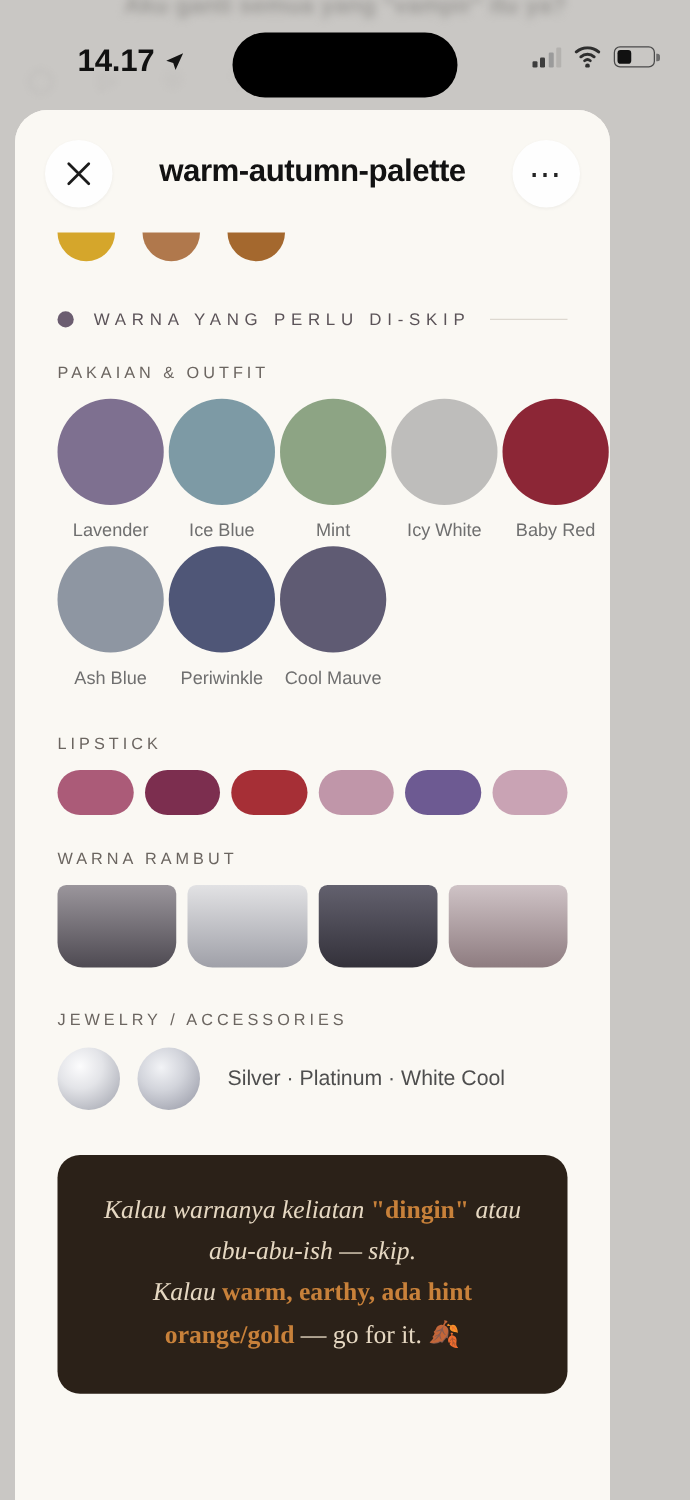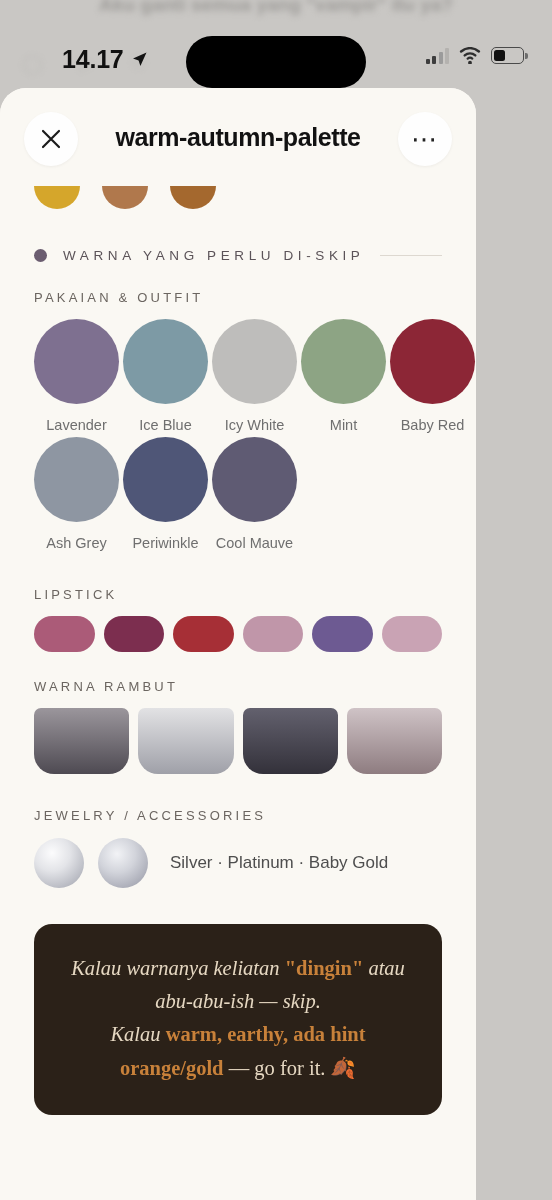--- a/index.html
+++ b/index.html
@@ -24,21 +24,21 @@
   }
   .bg-icons {
     position: absolute; top: 52px; left: 22px; width: 250px;
     display: flex; gap: 36px;
     filter: blur(3px); opacity: .45;
   }
   .bg-icons span { font-size: 19px; color: #a8a6a3; }
 
   
   .statusbar {
-    position: absolute; top: 14px; left: 0; width: 552px; height: 88px;
+    position: absolute; top: 4px; left: 0; width: 552px; height: 88px;
     z-index: 6;
   }
   .notch {
     position: absolute; top: 22px; left: 50%; transform: translateX(-50%);
     width: 180px; height: 52px; background: #000; border-radius: 26px;
   }
   .clock {
     position: absolute; top: 31px; left: 62px;
     font-size: 25px; font-weight: 700; color: #111;
     letter-spacing: -0.2px;
@@ -60,21 +60,21 @@
     border-radius: 5px; position: relative; padding: 2px;
   }
   .batt::after {
     content: ""; position: absolute; right: -4.5px; top: 5px;
     width: 2.5px; height: 6px; background: #6d6d6d; border-radius: 0 2px 2px 0;
   }
   .batt i { display: block; height: 100%; background: #111; border-radius: 2.5px; }
 
   
   .sheet {
-    position: absolute; top: 88px; left: 0;
+    position: absolute; top: 88px; left: 12px;
     width: 476px; height: 1112px;
     background: #faf8f3;
     border-radius: 26px 26px 0 0;
     overflow: hidden;
     z-index: 8;
   }
   .sheet-header {
     position: relative; height: 98px;
     background: #faf8f3;
     display: flex; align-items: center; justify-content: center;
@@ -246,34 +246,34 @@
     <div class="swatch-grid">
       <div class="swatch">
         <div class="dot" style="background:#7E7090"></div>
         <div class="lbl">Lavender</div>
       </div>
       <div class="swatch">
         <div class="dot" style="background:#7D9AA5"></div>
         <div class="lbl">Ice Blue</div>
       </div>
       <div class="swatch">
+        <div class="dot" style="background:#8DA484"></div>
+        <div class="lbl">Mint</div>
+      </div>
+      <div class="swatch">
         <div class="dot" style="background:#BEBDBB"></div>
         <div class="lbl">Icy White</div>
       </div>
       <div class="swatch">
-        <div class="dot" style="background:#8DA484"></div>
-        <div class="lbl">Mint</div>
-      </div>
-      <div class="swatch">
         <div class="dot" style="background:#8C2636"></div>
         <div class="lbl">Baby Red</div>
       </div>
       <div class="swatch">
         <div class="dot" style="background:#8E96A2"></div>
-        <div class="lbl">Ash Grey</div>
+        <div class="lbl">Ash Blue</div>
       </div>
       <div class="swatch">
         <div class="dot" style="background:#4F5677"></div>
         <div class="lbl">Periwinkle</div>
       </div>
       <div class="swatch">
         <div class="dot" style="background:#5F5B73"></div>
         <div class="lbl">Cool Mauve</div>
       </div>
     </div>
@@ -293,21 +293,21 @@
       <div class="hair" style="background:linear-gradient(#9B969C,#4E4A52)"></div>
       <div class="hair" style="background:linear-gradient(#E2E2E4,#9FA0A8)"></div>
       <div class="hair" style="background:linear-gradient(#63616E,#33313A)"></div>
       <div class="hair" style="background:linear-gradient(#CFC3C6,#8E7C80)"></div>
     </div>
 
     <div class="sub-head" style="margin-top:34px">JEWELRY / ACCESSORIES</div>
     <div class="jewel-row">
       <div class="sphere s1"></div>
       <div class="sphere s2"></div>
-      <div class="jewel-text">Silver · Platinum · Baby Gold</div>
+      <div class="jewel-text">Silver · Platinum · White Cool</div>
     </div>
 
     <div class="callout">
       <p>
         <span class="em">Kalau warnanya keliatan </span><b>"dingin"</b><span class="em"> atau abu-abu-ish — skip.</span>
       </p>
       <p>
         <span class="em">Kalau </span><b>warm, earthy, ada hint orange/gold</b><span class="em leaf"> — go for it. 🍂</span>
       </p>
     </div>

